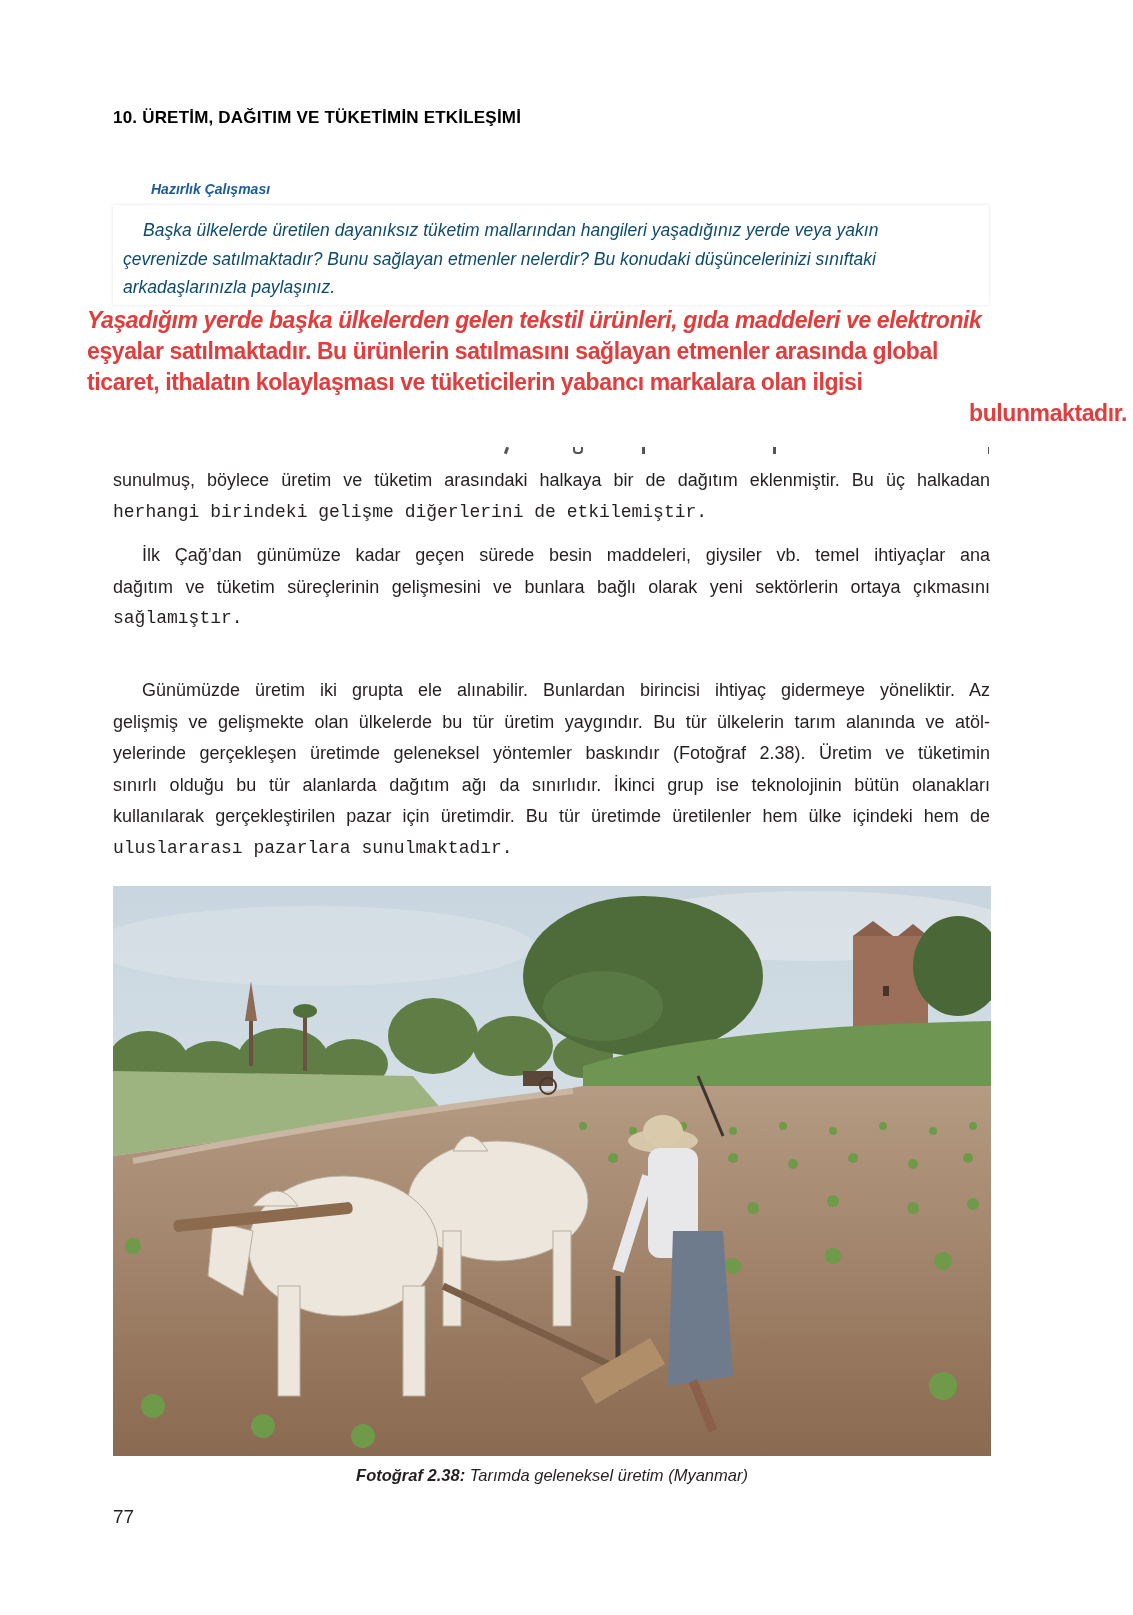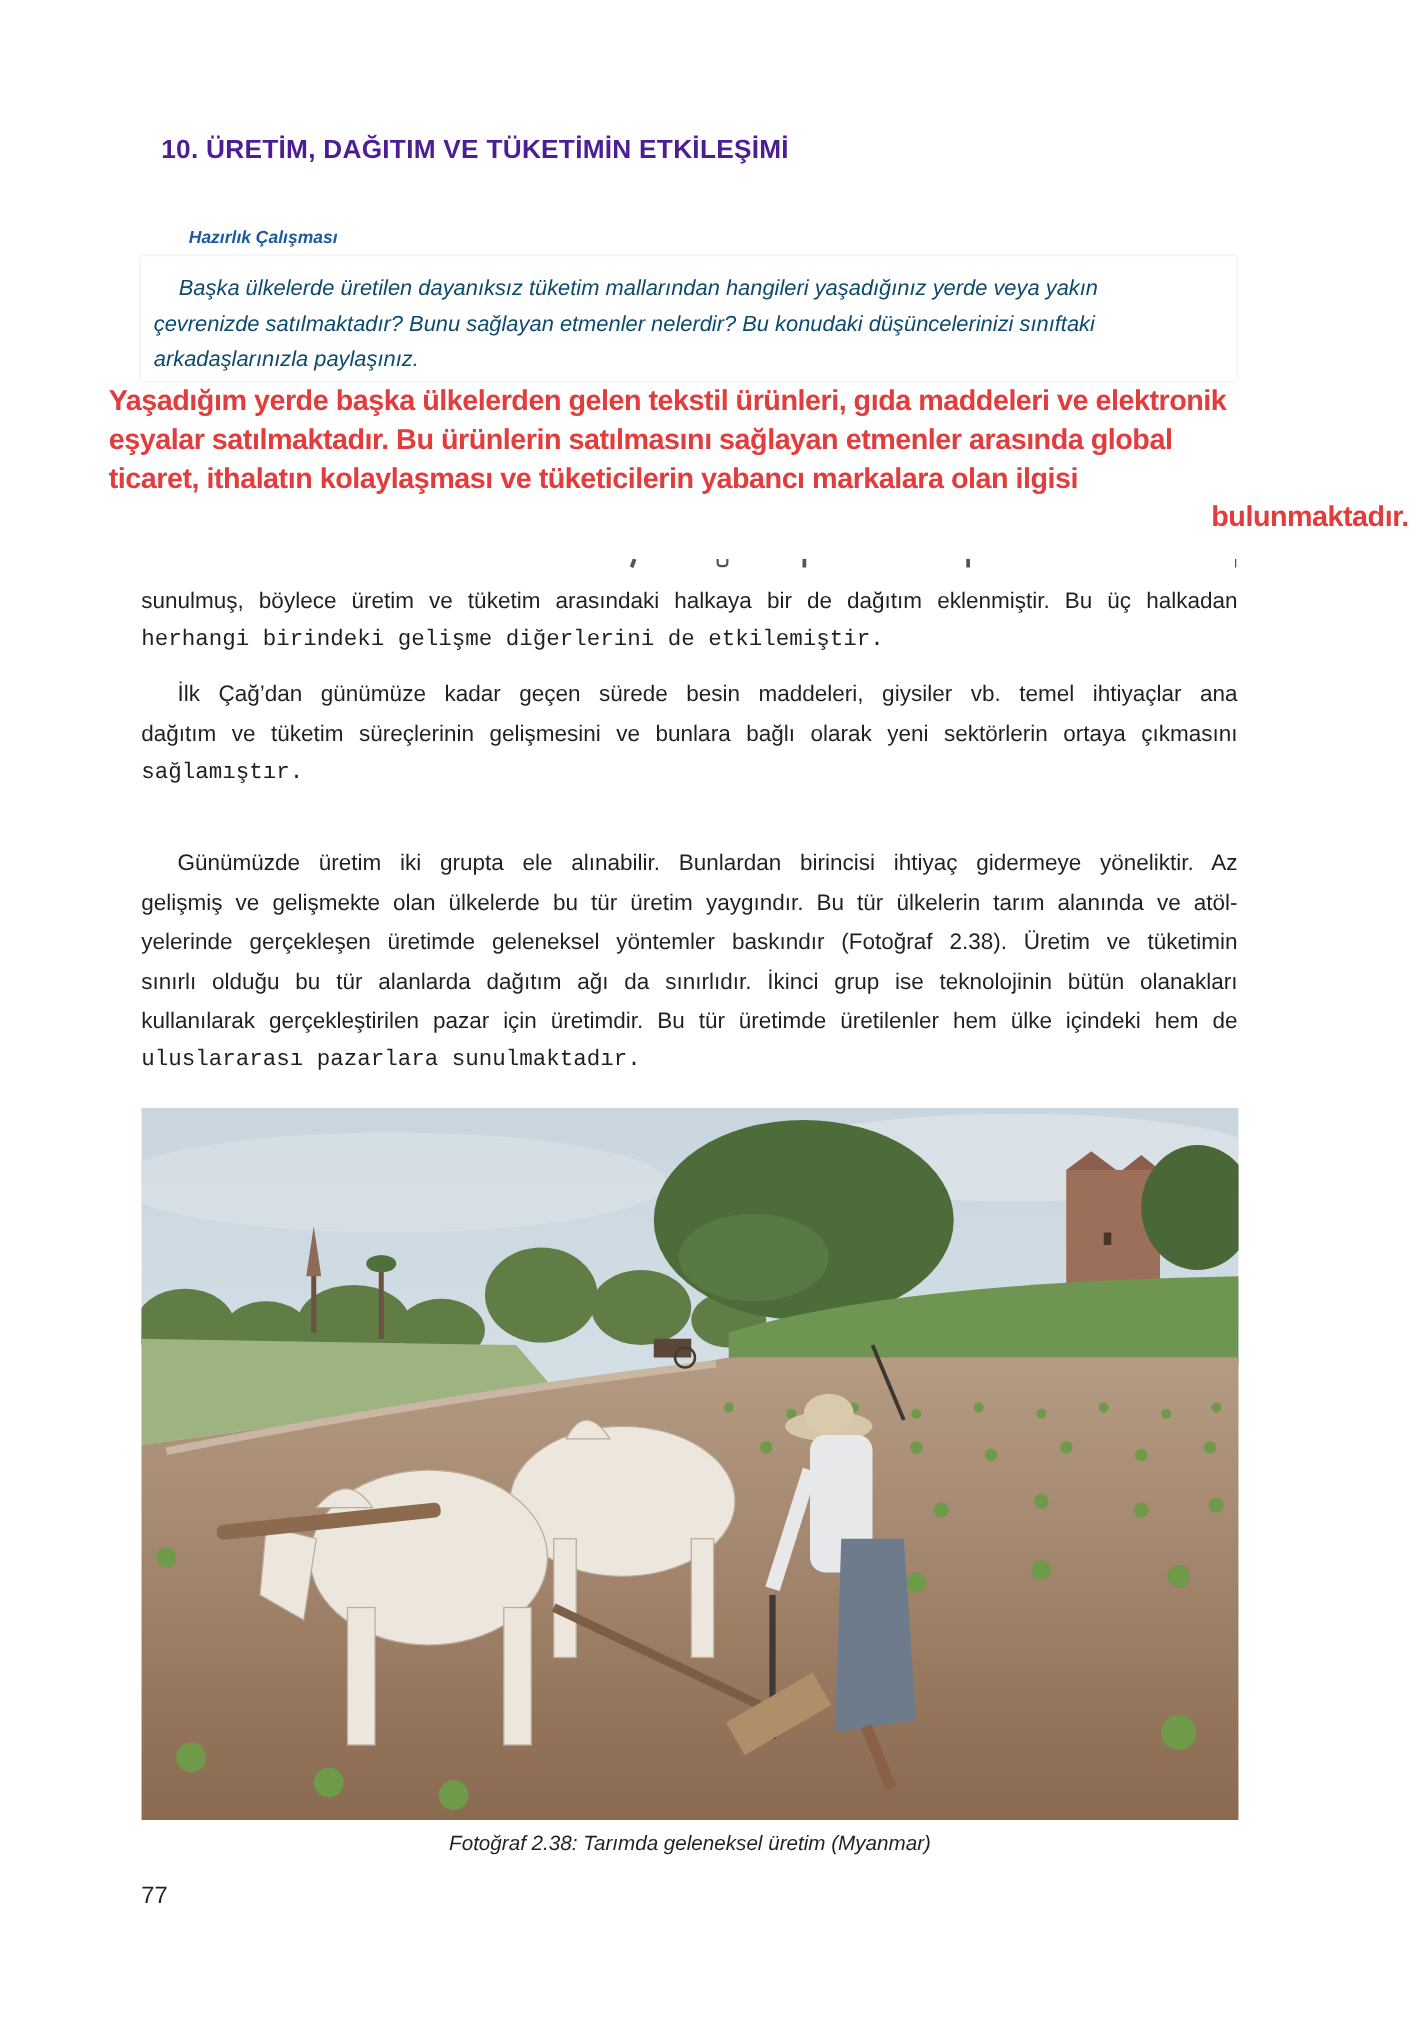--- a/index.html
+++ b/index.html
@@ -1,50 +1,50 @@
 <!DOCTYPE html>
 <html><head>
 <meta charset="utf-8">
 <style>
   html, body { margin: 0; padding: 0; background: #ffffff; }
   body { width: 1133px; height: 1615px; position: relative; overflow: hidden;
          font-family: "Liberation Sans", sans-serif; color: #231f20; }
   .abs { position: absolute; }
-  .title { left: 129px; top: 108px; font-size: 21px; font-weight: bold; color: #4c1d95; letter-spacing: 0.2px; white-space: nowrap; }
+  .title { left: 113px; top: 108px; font-size: 17px; font-weight: bold; color: #000000; letter-spacing: 0.2px; white-space: nowrap; }
   .prep-heading { left: 151px; top: 181px; font-size: 14px; font-weight: bold; font-style: italic; color: #1d5a9c; }
   .prep-box { left: 113px; top: 205px; width: 876px; height: 100px; background: #ffffff;
               box-shadow: 0 0 3px rgba(0,0,0,0.12); }
   .prep-text { left: 123px; top: 216px; width: 860px; font-size: 17.5px; font-style: italic; line-height: 28.5px; text-indent: 20px; color: #0c4a6e; }
   .answer { left: 87px; top: 305px; width: 1040px; font-size: 23px; font-weight: bold; color: #e23c3c; line-height: 31px; letter-spacing: -0.4px; }
   .cut-line { left: 113px; top: 447px; width: 876px; height: 10px; overflow: hidden; }
   .cut-line span { position: absolute; width: 3px; height: 7px; background: #555; top: 0; }
   .para { left: 113px; width: 877px; font-size: 18px; line-height: 31.5px; text-align: justify; color: #231f20; }
   .para .line { display: block; white-space: nowrap; text-align-last: justify; }
   .para .line.last { text-align-last: left; font-family: Liberation Mono, monospace; }
   .para .indent { padding-left: 29px; }
   .photo { left: 113px; top: 886px; width: 878px; height: 570px; overflow: hidden; }
   .caption { left: 113px; top: 1466px; width: 878px; text-align: center; font-size: 16.5px; font-style: italic; color: #231f20; }
-  .caption b { font-weight: normal; }
+  .caption b { font-weight: bold; }
   .page-num { left: 113px; top: 1506px; width: 878px; text-align: left; font-size: 19px; color: #231f20; }
 </style>
 </head>
 <body>
 
 <div class="abs title">10. ÜRETİM, DAĞITIM VE TÜKETİMİN ETKİLEŞİMİ</div>
 
 <div class="abs prep-heading">Hazırlık Çalışması</div>
 <div class="abs prep-box"></div>
 <div class="abs prep-text">
   <div style="white-space:nowrap;">Başka ülkelerde üretilen dayanıksız tüketim mallarından hangileri yaşadığınız yerde veya yakın</div>
   <div style="white-space:nowrap;text-indent:0;">çevrenizde satılmaktadır? Bunu sağlayan etmenler nelerdir? Bu konudaki düşüncelerinizi sınıftaki</div>
   <div style="white-space:nowrap;text-indent:0;">arkadaşlarınızla paylaşınız.</div>
 </div>
 
 <div class="abs answer">
-  <div style="white-space:nowrap;">Yaşadığım yerde başka ülkelerden gelen tekstil ürünleri, gıda maddeleri ve elektronik</div>
+  <div style="white-space:nowrap;font-style:italic;">Yaşadığım yerde başka ülkelerden gelen tekstil ürünleri, gıda maddeleri ve elektronik</div>
   <div style="white-space:nowrap;">eşyalar satılmaktadır. Bu ürünlerin satılmasını sağlayan etmenler arasında global</div>
   <div style="white-space:nowrap;">ticaret, ithalatın kolaylaşması ve tüketicilerin yabancı markalara olan ilgisi</div>
   <div style="white-space:nowrap;text-align:right;">bulunmaktadır.</div>
 </div>
 
 <div class="abs cut-line">
   <span style="left:392px;transform:rotate(20deg);"></span>
   <span style="left:460px;width:6px;height:5px;border-radius:0 0 4px 4px;background:none;border:2px solid #555;border-top:none;"></span>
   <span style="left:529px;"></span>
   <span style="left:660px;"></span>

